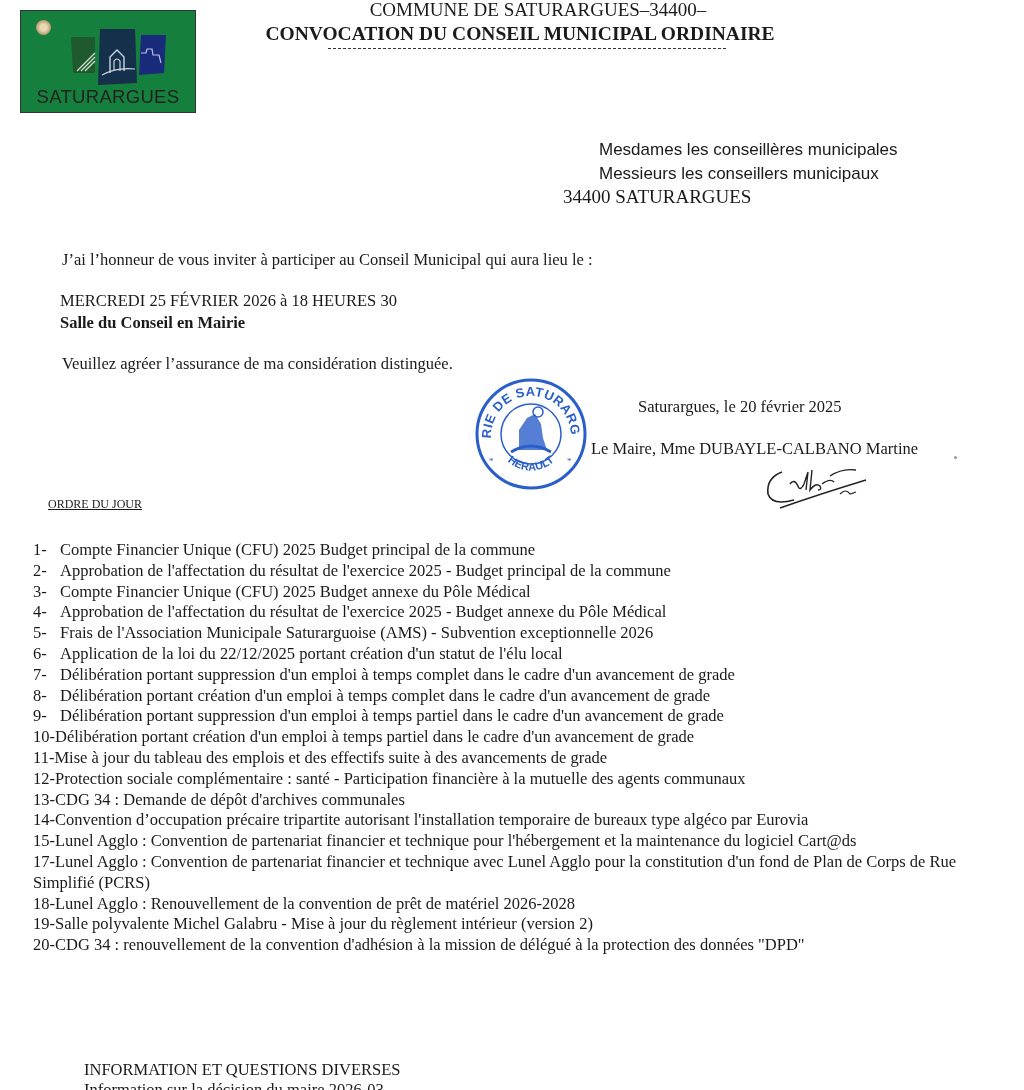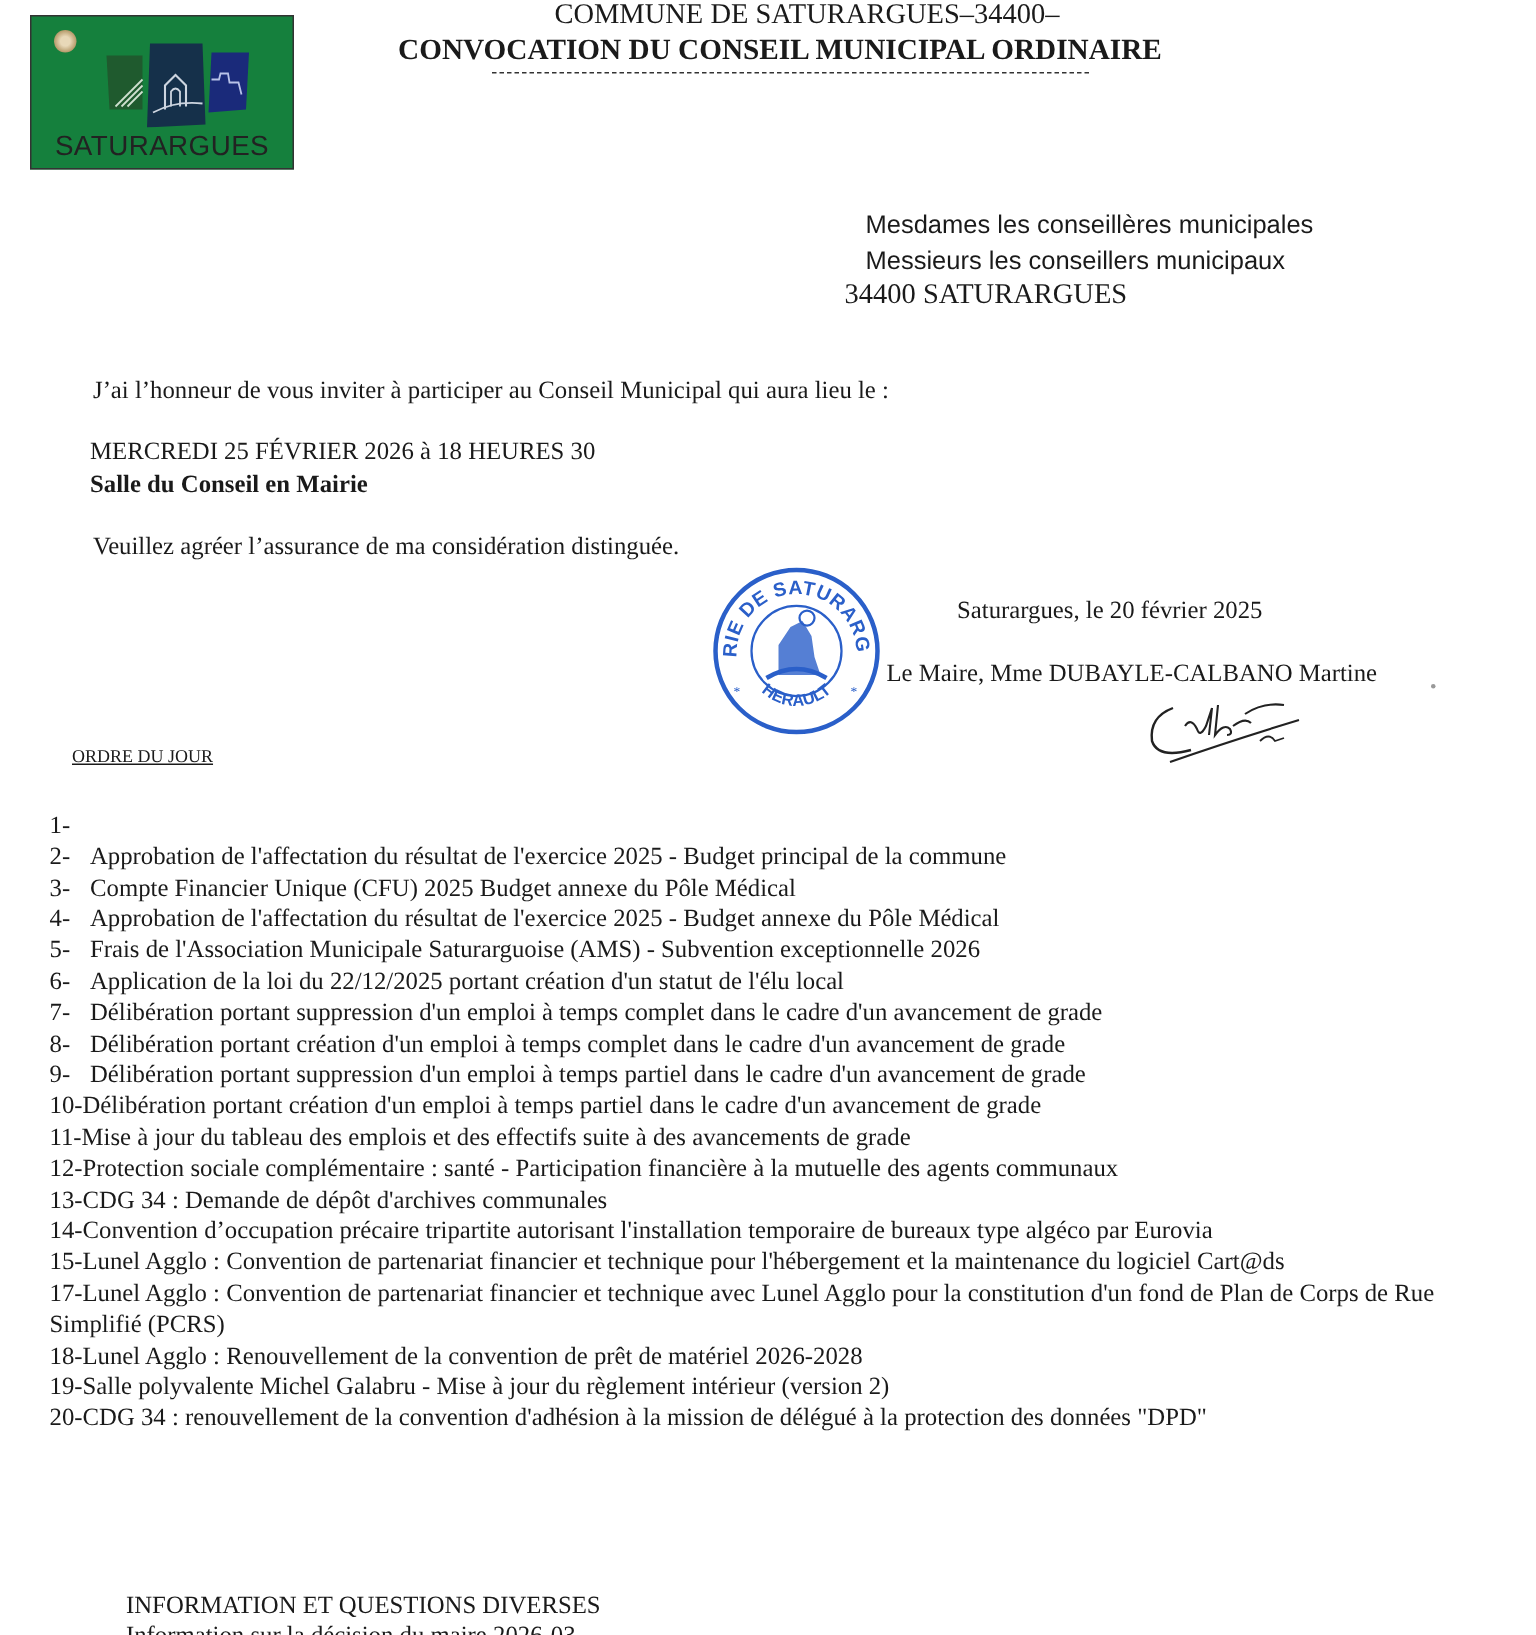--- a/index.html
+++ b/index.html
@@ -10,21 +10,21 @@
   .logo-box .seal { position:absolute; left:15px; top:9px; width:15px; height:15px; border-radius:50%;
                     background:radial-gradient(circle,#e8d8b8 30%,#b59a6a 70%); }
   .logo-box svg { position:absolute; left:48px; top:12px; }
   .logo-name { position:absolute; left:0; right:0; top:75px; text-align:center;
                font-family:"Liberation Sans", sans-serif; font-size:18.5px; letter-spacing:0.3px; color:#222; }
 
   .hdr1 { left:0; width:1024px; top:-1px; text-align:center; font-size:19px; padding-left:52px; box-sizing:border-box; }
   .hdr2 { left:0; width:1024px; top:23px; text-align:center; font-size:19.5px; font-weight:bold; padding-left:16px; box-sizing:border-box; }
   .hdr-rule { left:328px; top:48px; width:398px; height:0; border-top:1.5px dashed #333; }
 
-  .addr { left:577px; font-family:"Liberation Sans", sans-serif; font-size:17px; }
+  .addr { left:599px; font-family:"Liberation Sans", sans-serif; font-size:17px; }
   .addr3 { left:563px; top:186px; font-size:19px; }
 
   .txt { font-size:16.5px; }
   .center { text-align:left; width:900px; left:0; }
 
   .stamp { left:475px; top:378px; width:112px; height:112px; }
   .signature { left:760px; top:460px; }
 
   .agenda-title { left:48px; top:497px; font-size:12px; text-decoration:underline; }
   .agenda { left:33px; top:540px; width:985px; list-style:none; margin:0; padding:0; font-size:16.5px; line-height:20.8px; }
@@ -98,20 +98,21 @@
   <path d="M20,48 Q60,34 106,20" stroke="#222" stroke-width="1.4" fill="none"></path>
   <path d="M80,34 Q86,28 90,34 L96,32" stroke="#222" stroke-width="1.2" fill="none"></path>
 </svg>
 <span class="speck" style="left:954px; top:456px;"></span>
 
 <div class="abs agenda-title">ORDRE DU JOUR</div>
 
 <ol class="abs agenda">
   <li>
       <span class="num">1-</span>
+      <span>Compte Financier Unique (CFU) 2025 Budget principal de la commune</span>
     </li>
   <li>
       <span class="num">2-</span>
       <span>Approbation de l'affectation du résultat de l'exercice 2025 - Budget principal de la commune</span>
     </li>
   <li>
       <span class="num">3-</span>
       <span>Compte Financier Unique (CFU) 2025 Budget annexe du Pôle Médical</span>
     </li>
   <li>

